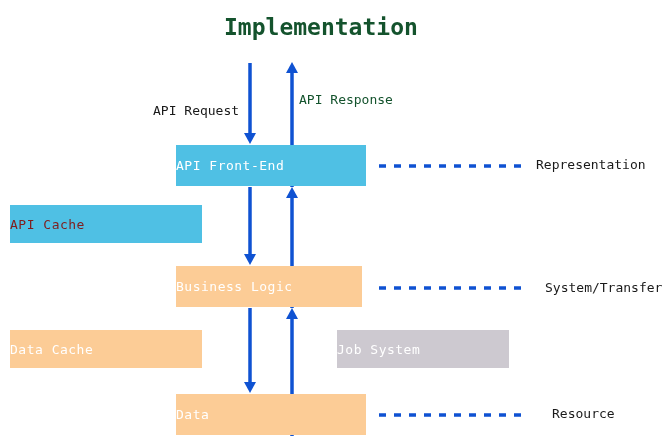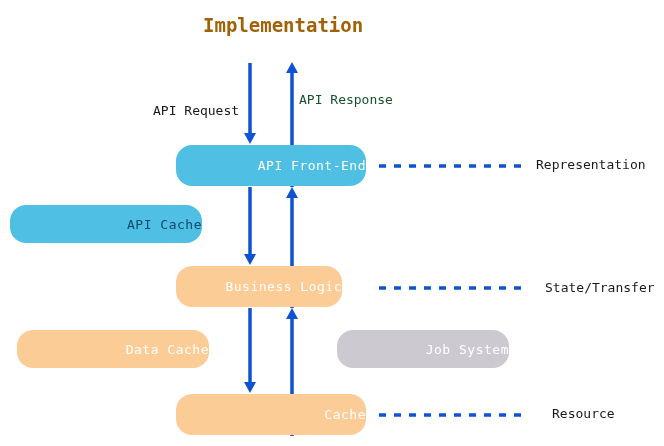--- a/index.html
+++ b/index.html
@@ -14,36 +14,36 @@
     position: relative;
     width: 664px;
     height: 446px;
     background: #ffffff;
     overflow: hidden;
   }
   .node {
     position: absolute;
     display: flex;
     align-items: center;
-    justify-content: flex-end;
+    justify-content: flex-start;
     color: #ffffff;
     font-family: "DejaVu Sans Mono", "Liberation Mono", monospace;
     font-size: 13px;
     letter-spacing: 0.5px;
     box-sizing: border-box;
     white-space: nowrap;
-    border-radius: 16px;
   }
   .diagram-title {
     position: absolute;
     font-family: "DejaVu Sans Mono", "Liberation Mono", monospace;
-    font-size: 19px;
+    font-size: 23px;
     font-weight: bold;
-    color: #a16207;
+    color: #14532d;
     white-space: nowrap;
+    margin-left: 21px;
   }
   .edge-label {
     position: absolute;
     font-family: "DejaVu Sans Mono", "Liberation Mono", monospace;
     font-size: 13px;
     color: #1a1a1a;
     white-space: nowrap;
   }
   .side-label {
     position: absolute;
@@ -95,37 +95,37 @@
       <g>
         <line x1="292" y1="436" x2="292" y2="319" stroke="#0F52D2" stroke-width="3.5"></line>
         <polygon points="286,319 298,319 292,308" fill="#0F52D2"></polygon>
       </g>
     </svg>
 
   <div id="nodes-layer">
       <div class="node" style="left: 176px; top: 145px; width: 190px; height: 41px; background: rgb(79, 192, 228); color: rgb(255, 255, 255);">
         <span>API Front-End</span>
       </div>
-      <div class="node" style="left: 10px; top: 205px; width: 192px; height: 38px; background: rgb(79, 192, 228); color: #0c4a6e;">
+      <div class="node" style="left: 10px; top: 205px; width: 192px; height: 38px; background: rgb(79, 192, 228); color: #7f1d1d;">
         <span>API Cache</span>
       </div>
-      <div class="node" style="left: 176px; top: 266px; width: 166px; height: 41px; background: rgb(252, 204, 150); color: rgb(255, 255, 255);">
+      <div class="node" style="left: 176px; top: 266px; width: 186px; height: 41px; background: rgb(252, 204, 150); color: rgb(255, 255, 255);">
         <span>Business Logic</span>
       </div>
-      <div class="node" style="left: 10px; top: 330px; width: 192px; height: 38px; background: rgb(252, 204, 150); color: rgb(255, 255, 255); margin-left: 7px;">
+      <div class="node" style="left: 10px; top: 330px; width: 192px; height: 38px; background: rgb(252, 204, 150); color: rgb(255, 255, 255);">
         <span>Data Cache</span>
       </div>
       <div class="node" style="left: 337px; top: 330px; width: 172px; height: 38px; background: rgb(205, 201, 208); color: rgb(255, 255, 255);">
         <span>Job System</span>
       </div>
       <div class="node" style="left: 176px; top: 394px; width: 190px; height: 41px; background: rgb(252, 204, 150); color: rgb(255, 255, 255);">
-        <span>Cache</span>
+        <span>Data</span>
       </div>
     </div>
   <div id="labels-layer">
       <div class="edge-label" style="left: 153px; top: 92px; color: rgb(26, 26, 26); margin-top: 11px;">API Request</div>
       <div class="edge-label" style="left: 299px; top: 92px; color: #14532d;">API Response</div>
       <div class="side-label" style="left: 536px; top: 157px; color: rgb(26, 26, 26);">Representation</div>
-      <div class="side-label" style="left: 545px; top: 280px; color: rgb(26, 26, 26);">State/Transfer</div>
+      <div class="side-label" style="left: 545px; top: 280px; color: rgb(26, 26, 26);">System/Transfer</div>
       <div class="side-label" style="left: 552px; top: 406px; color: rgb(26, 26, 26);">Resource</div>
     </div>
 
 </div>
 
 </body></html>

